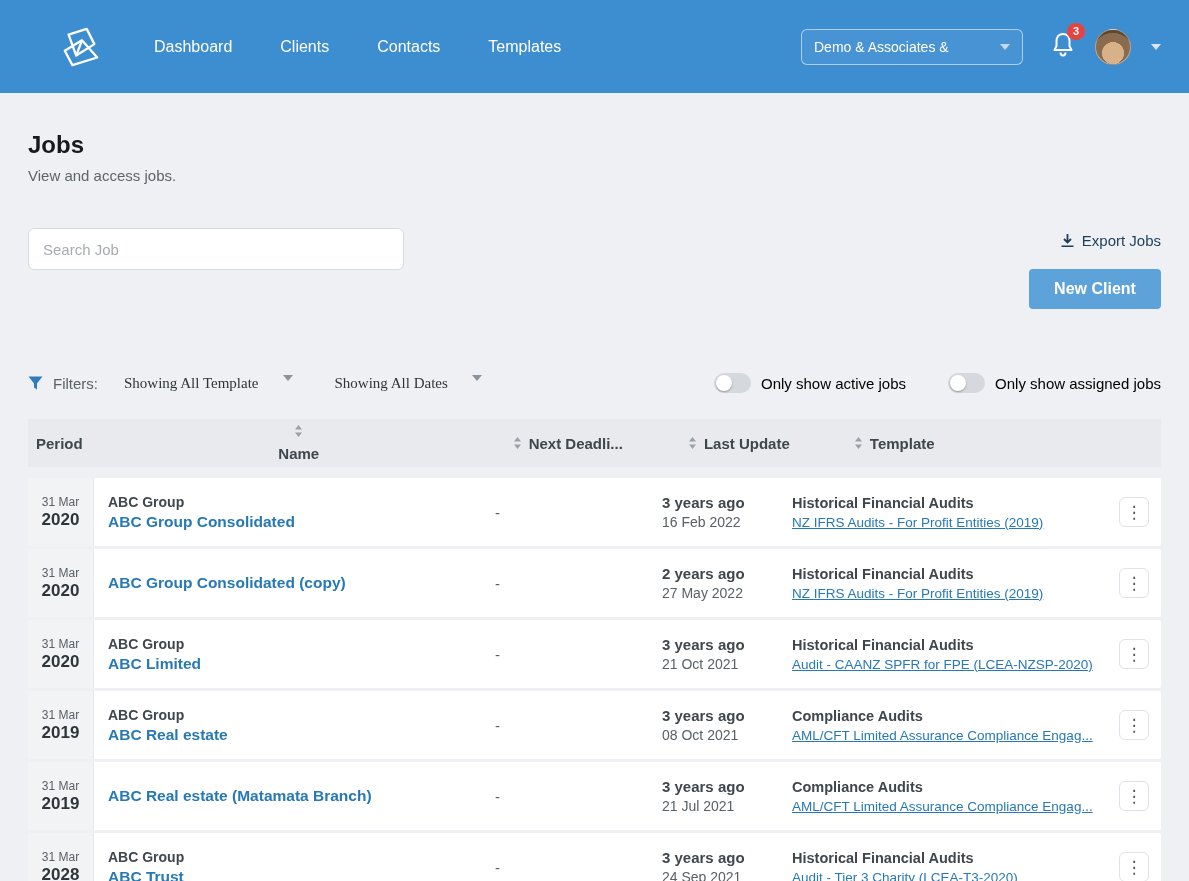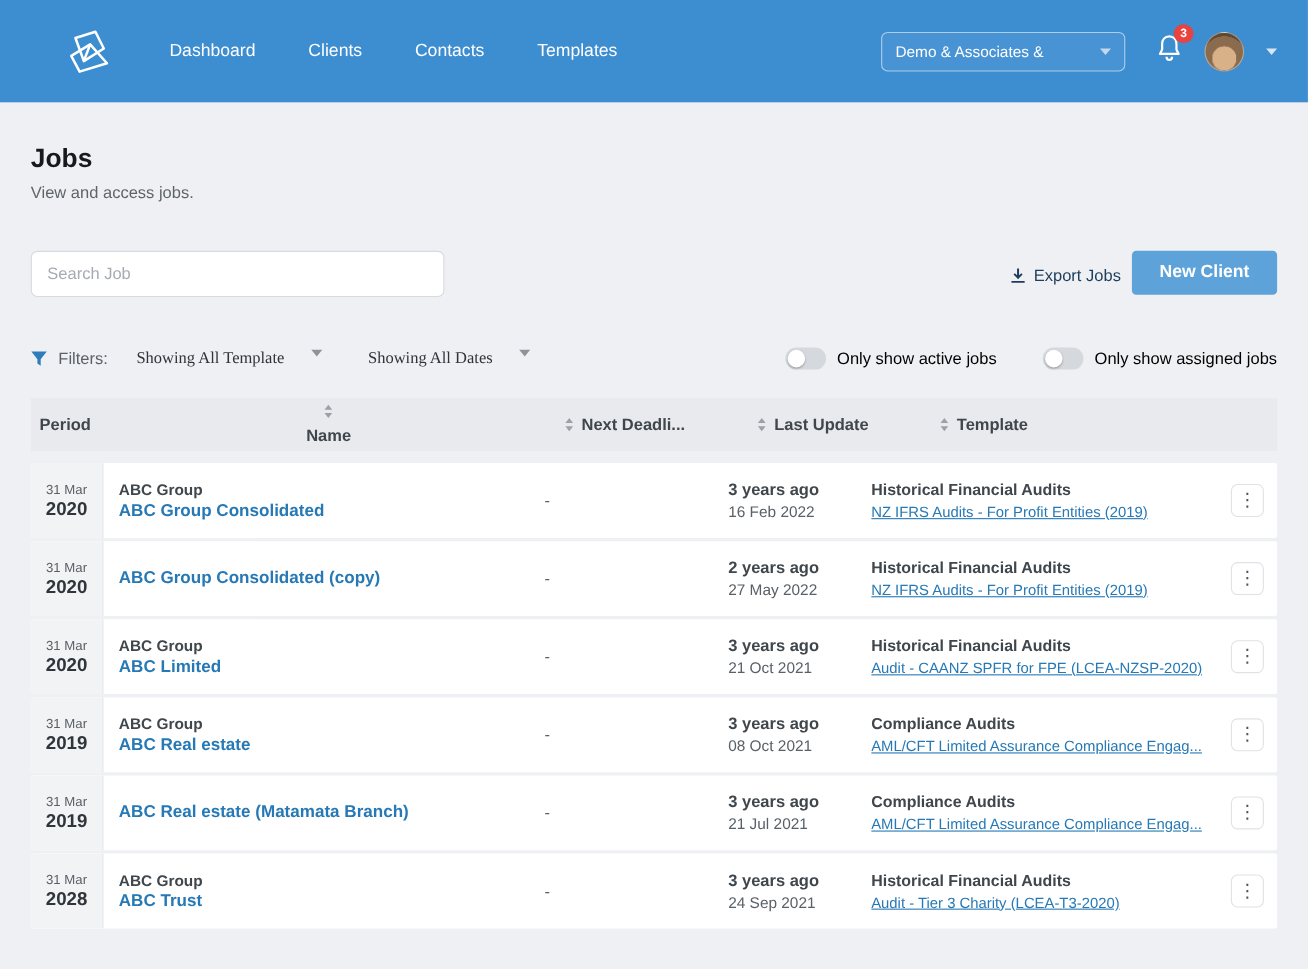--- a/index.html
+++ b/index.html
@@ -47,33 +47,33 @@
   .page-title { font-size:24px; font-weight:bold; color:#17191c; margin:38px 0 8px; }
   .page-subtitle { font-size:15px; color:#5f6469; }
 
   .toolbar { display:flex; margin-top:44px; align-items:flex-start; }
   .search-input {
     width:376px; height:42px; border:1px solid #d7dadf; border-radius:6px;
     background:#fff; padding:0 14px; font-size:15px; color:#333;
     font-family:"Liberation Sans", sans-serif; outline:none;
   }
   .search-input::placeholder { color:#a6abb1; }
-  .toolbar-right { margin-left:auto; display:flex; flex-direction:row; align-items:center; gap:10px; }
+  .toolbar-right { margin-left:auto; display:flex; flex-direction:column; align-items:flex-end; gap:20px; }
   .export-link {
     display:flex; align-items:center; gap:7px; cursor:pointer;
     color:#1d3d5c; font-size:15px; margin-top:4px; text-decoration:none;
   }
   .new-client-btn {
     width:132px; height:40px; background:#5ea2da; border:none; border-radius:4px;
     color:#fff; font-size:16px; font-weight:bold; cursor:pointer;
     font-family:"Liberation Sans", sans-serif;
   }
 
   
-  .filters { display:flex; align-items:center; margin-top:46px; }
+  .filters { display:flex; align-items:center; margin-top:64px; }
   .filters-label { color:#5b6166; font-size:15px; margin:0 26px 0 10px; }
   .filter-dd { display:flex; align-items:flex-start; gap:24px; cursor:pointer; margin-right:42px;font-family:Liberation Serif, serif; }
   .filter-dd span { color:#2f3439; font-size:15px; }
   .filter-dd .caret { border-top-color:#8d939a; border-left-width:5px; border-right-width:5px; }
   .toggles { margin-left:auto; display:flex; align-items:center; gap:42px; }
   .toggle-group { display:flex; align-items:center; gap:10px; }
   .toggle {
     width:37px; height:20px; background:#d5d9de; border-radius:10px;
     position:relative; cursor:pointer; flex:none;
   }

